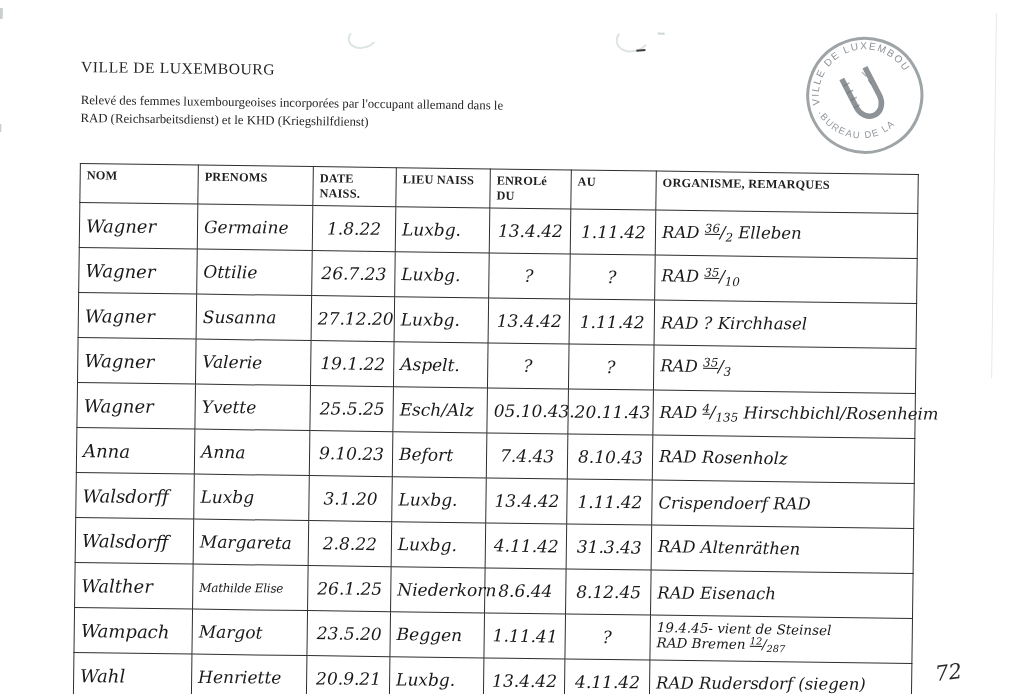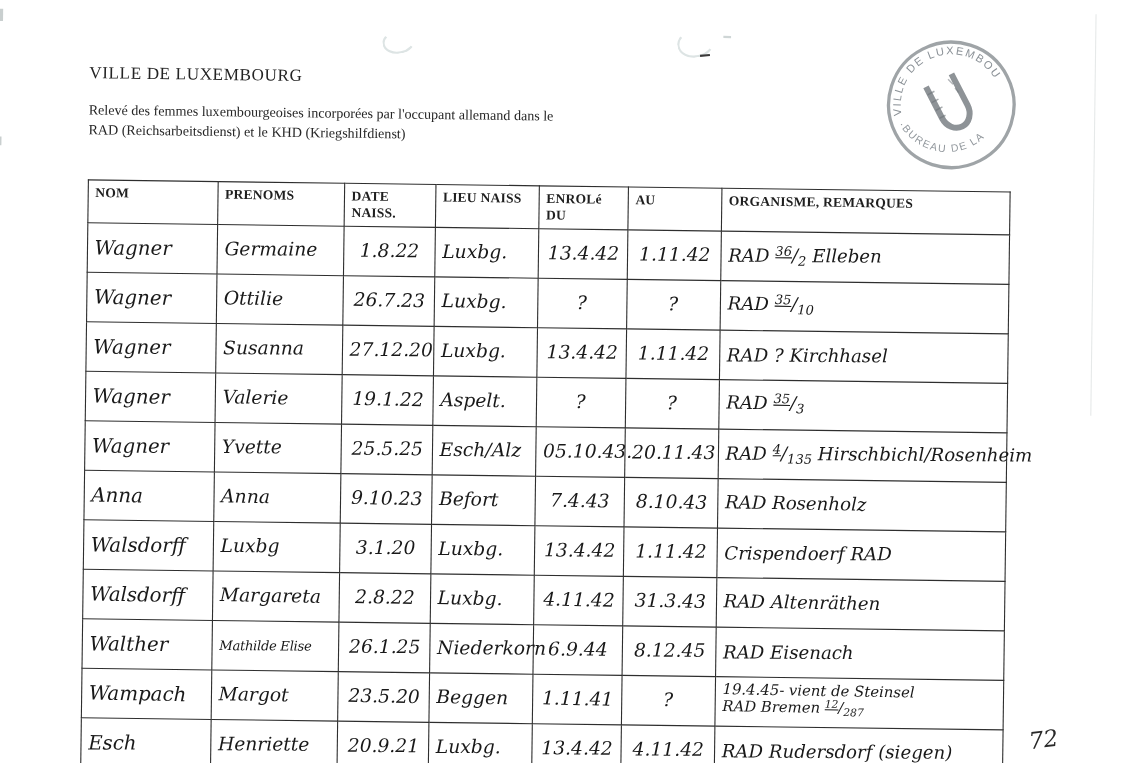--- a/index.html
+++ b/index.html
@@ -265,40 +265,40 @@
           <td class="c-au"><span class="hw">31.3.43</span></td>
           <td class="c-remark">
             <div class="hw remark-line">RAD Altenräthen</div>
           </td>
         </tr>
         <tr>
           <td class="c-nom"><span class="hw">Walther</span></td>
           <td class="c-prenoms"><span class="hw tight">Mathilde Elise</span></td>
           <td class="c-date"><span class="hw">26.1.25</span></td>
           <td class="c-lieu"><span class="hw">Niederkorn</span></td>
-          <td class="c-enrole"><span class="hw">6.9.44</span></td>
+          <td class="c-enrole"><span class="hw">8.6.44</span></td>
           <td class="c-au"><span class="hw">8.12.45</span></td>
           <td class="c-remark">
             <div class="hw remark-line">RAD Eisenach</div>
           </td>
         </tr>
         <tr>
           <td class="c-nom"><span class="hw">Wampach</span></td>
           <td class="c-prenoms"><span class="hw">Margot</span></td>
           <td class="c-date"><span class="hw">23.5.20</span></td>
           <td class="c-lieu"><span class="hw">Beggen</span></td>
           <td class="c-enrole"><span class="hw">1.11.41</span></td>
           <td class="c-au"><span class="hw">?</span></td>
           <td class="c-remark two-line">
             <div class="hw remark-line">19.4.45- vient de Steinsel</div>
             <div class="hw remark-line">RAD Bremen <span class="frac"><sup>12</sup>/<sub>287</sub></span></div>
           </td>
         </tr>
         <tr>
-          <td class="c-nom"><span class="hw">Esch</span></td>
+          <td class="c-nom"><span class="hw">Wahl</span></td>
           <td class="c-prenoms"><span class="hw">Henriette</span></td>
           <td class="c-date"><span class="hw">20.9.21</span></td>
           <td class="c-lieu"><span class="hw">Luxbg.</span></td>
           <td class="c-enrole"><span class="hw">13.4.42</span></td>
           <td class="c-au"><span class="hw">4.11.42</span></td>
           <td class="c-remark">
             <div class="hw remark-line">RAD Rudersdorf (siegen)</div>
           </td>
         </tr>
       </tbody>

